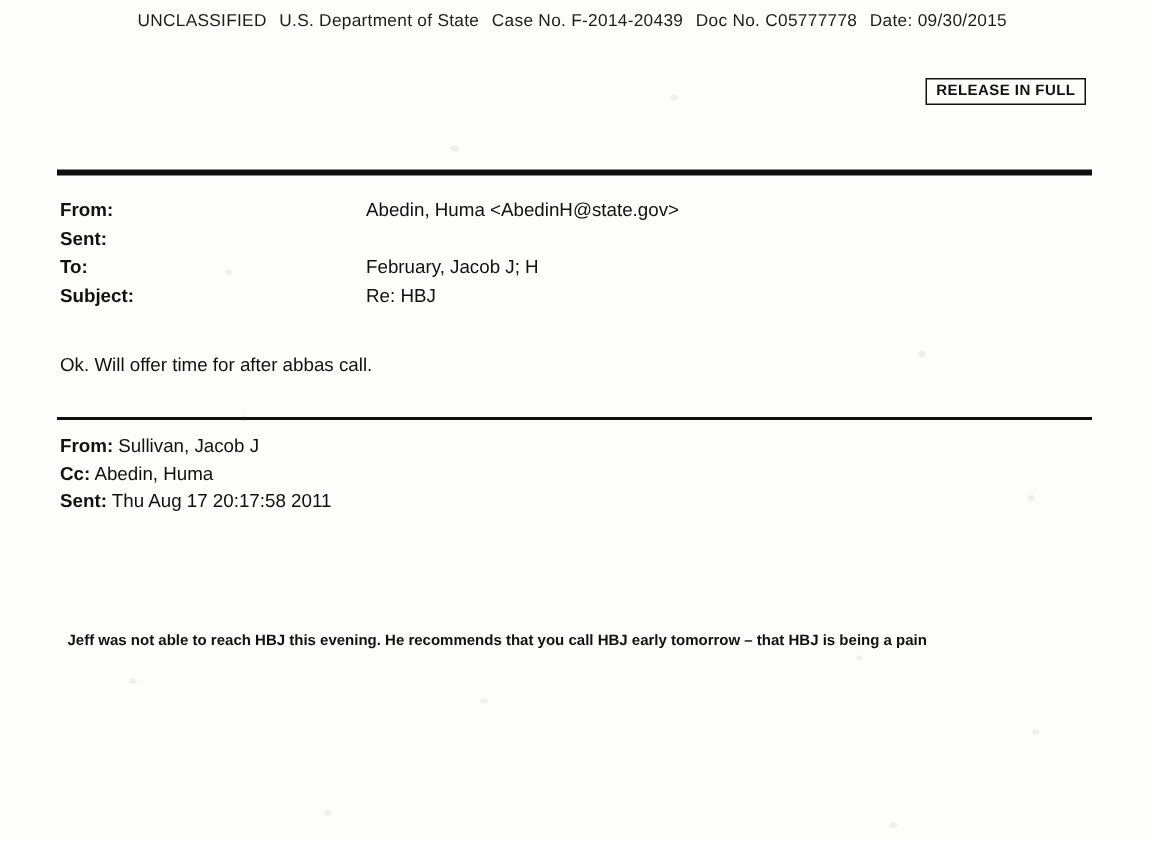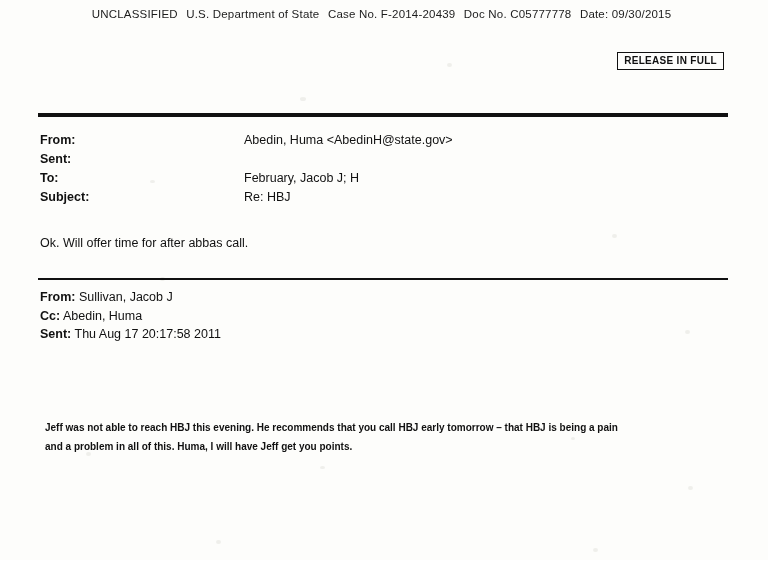--- a/index.html
+++ b/index.html
@@ -186,16 +186,15 @@
       <span>Abedin, Huma</span>
     </div>
     <div class="msg2-row">
       <b>Sent:</b>
       <span>Thu Aug 17 20:17:58 2011</span>
     </div>
   </div>
 
   <div class="msg2-body">
     <div>Jeff was not able to reach HBJ this evening.  He recommends that you call HBJ early tomorrow – that HBJ is being a pain</div>
-    <div>and a problem in all of this.  Huma, I will have Jeff get you points.</div>
   </div>
 
 </div>
 
 </body></html>

